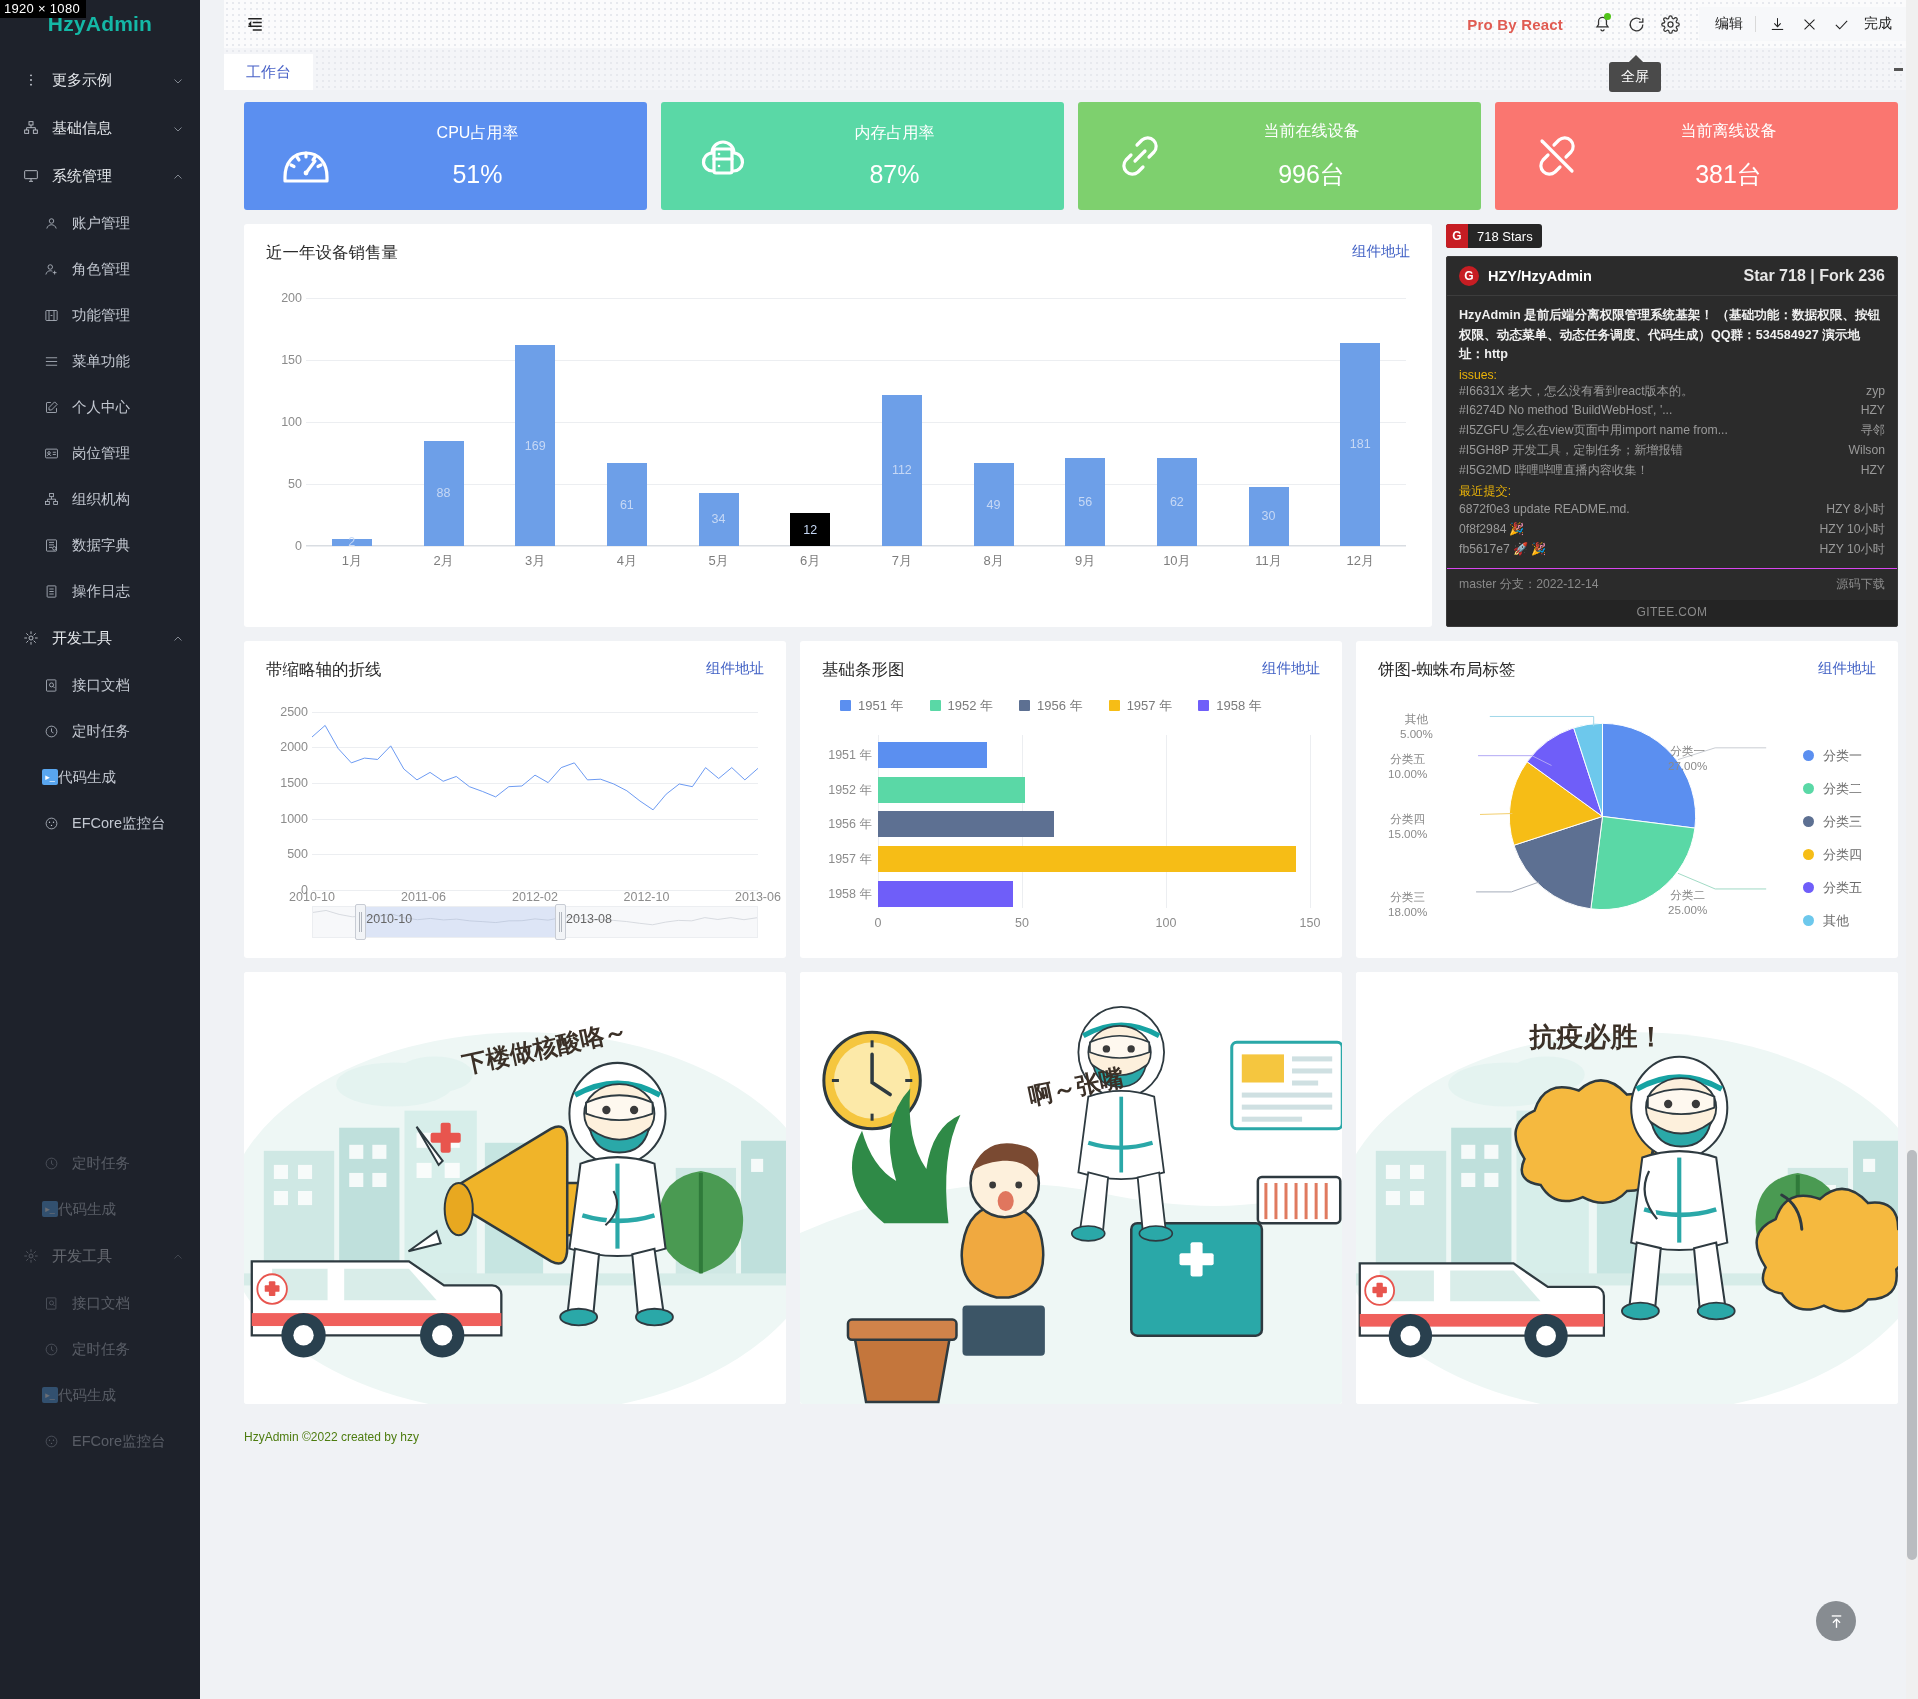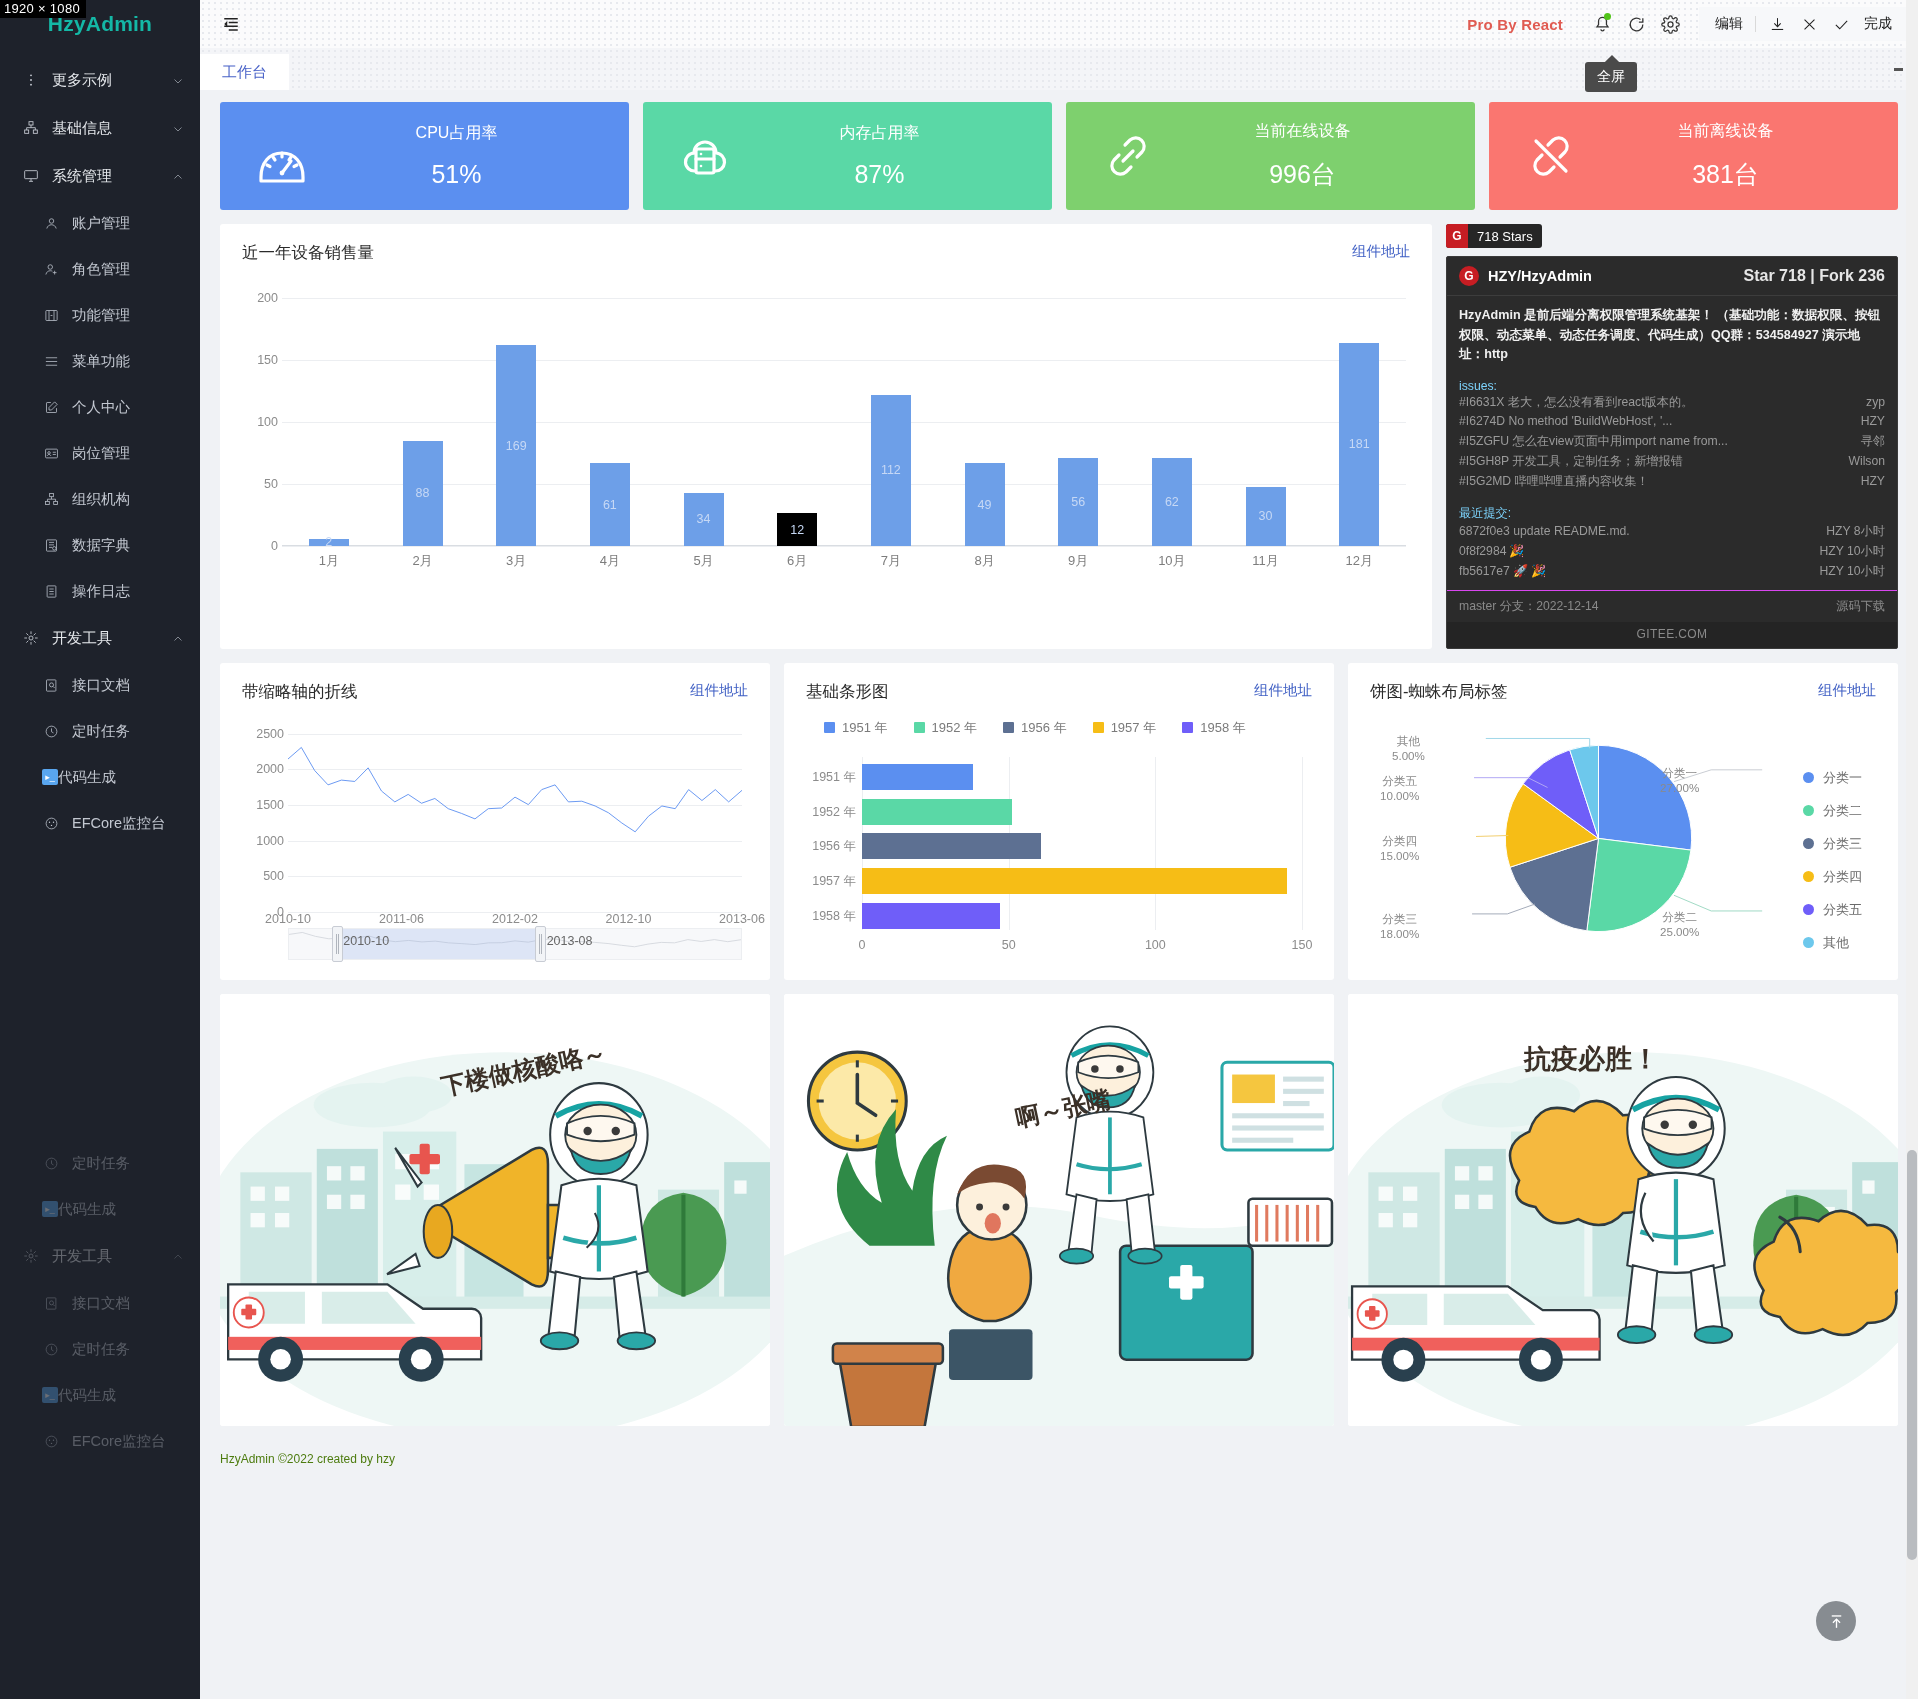--- a/index.html
+++ b/index.html
@@ -37,21 +37,21 @@
   .mi.sub .ico svg { width: 15px; height: 15px; stroke: #b6bcc6; }
   .caret { width: 12px; height: 12px; flex: 0 0 12px; }
   .caret svg { width: 12px; height: 12px; stroke: #9aa1ab; fill: none; stroke-width: 1.6; }
   .caret.up svg { transform: rotate(180deg); }
   .blue-sq { width: 16px; height: 16px; background: #59a6ef; border-radius: 2px;
              color: #fff; font-size: 9px; display:flex; align-items:center; justify-content:center; }
   .ghost { position: absolute; left: 0; width: 200px; opacity: .35; }
 
   
   .main { flex: 1; display: flex; flex-direction: column; height: 1699px;
-          overflow: hidden; position: relative; background: #f0f2f5; }
+          overflow: hidden; position: relative; background: #f0f2f5; padding-left: 24px; }
 
   .topbar { height: 48px; background: #fff; display: flex; align-items: center;
             padding: 0 12px; position: relative; flex: 0 0 48px;
             background-image: radial-gradient(#e7e9ee 1px, transparent 1px);
             background-size: 6px 6px; background-color: #fbfbfc; }
   .hamb { width: 26px; height: 26px; display:flex; align-items:center; justify-content:center;
           cursor:pointer; margin-left: 6px; }
   .hamb svg { width: 18px; height: 18px; }
   .topright { margin-left: auto; display: flex; align-items: center; gap: 0; }
   .probrand { color: #e05b52; font-weight: bold; font-size: 15px; letter-spacing: .2px;
@@ -134,21 +134,21 @@
   .gitee { margin-top: 8px; background: #2b2b2b; border-radius: 2px; color: #cfcfcf;
            font-size: 12.2px; overflow: hidden; border: 1px solid #3a3a3a; }
   .g-head { display:flex; align-items:center; padding: 9px 12px; border-bottom: 1px solid #3d3d3d; }
   .g-logo { width: 20px; height: 20px; border-radius: 50%; background: #c71d23; color: #fff;
             font-size: 12px; font-weight:bold; display:flex; align-items:center;
             justify-content:center; margin-right: 9px; }
   .g-repo { color: #fff; font-weight: bold; font-size: 14.5px; }
   .g-stat { margin-left: auto; color: #e6e6e6; font-size: 16px; font-weight: bold; }
   .g-body { padding: 10px 12px 8px 12px; }
   .g-desc { color: #f0f0f0; font-weight: bold; line-height: 1.55; font-size: 12.6px; }
-  .g-sec { color: #7dd3fc; margin-top: 14px; }
+  .g-sec { color: #eab308; margin-top: 3px; }
   .g-line { display: flex; color: #9a9a9a; line-height: 1.62; }
   .g-line .l { flex: 1; overflow: hidden; white-space: nowrap; text-overflow: ellipsis; }
   .g-line .r { margin-left: 10px; white-space: nowrap; }
   .g-foot { display:flex; padding: 7px 12px; color: #8a8a8a; border-top: 1px solid #d946ef; }
   .g-foot .r { margin-left: auto; }
   .g-bottom { text-align:center; padding: 5px 0 7px; color: #8a8a8a; font-size: 12px;
               background: #242424; letter-spacing: .4px; }
 
   
   .linechart { position: relative; height: 245px; margin-top: 18px; }

